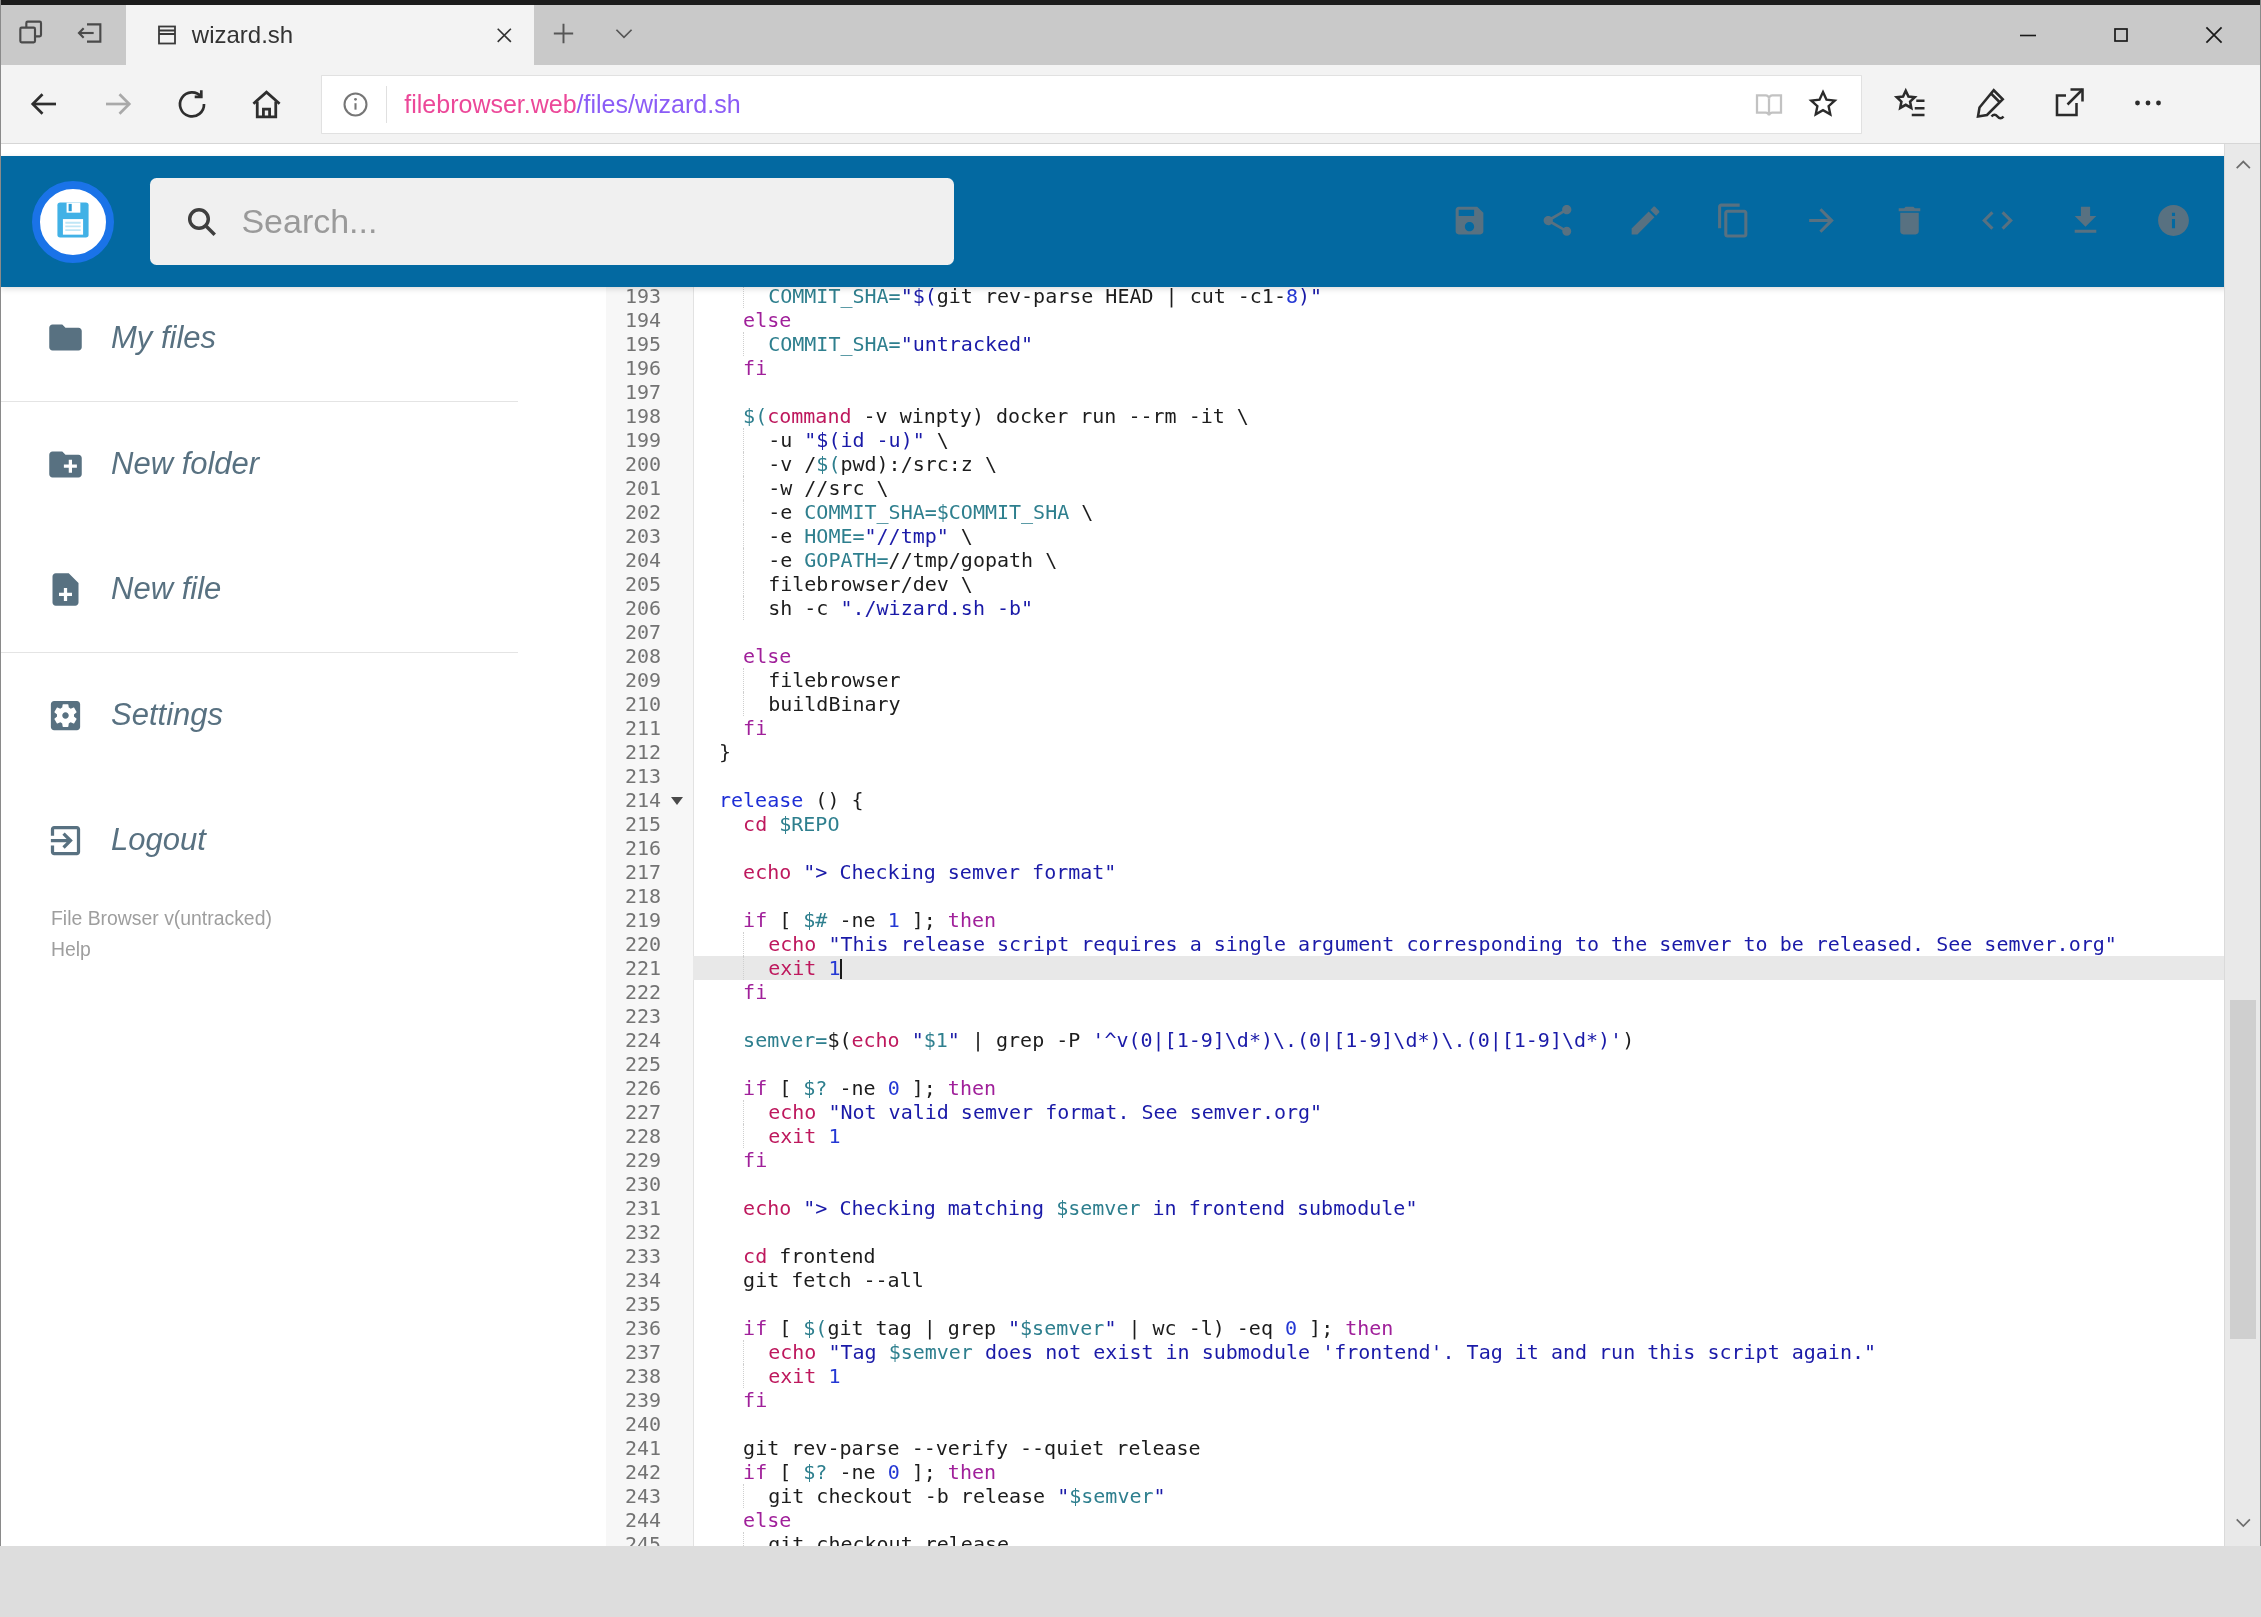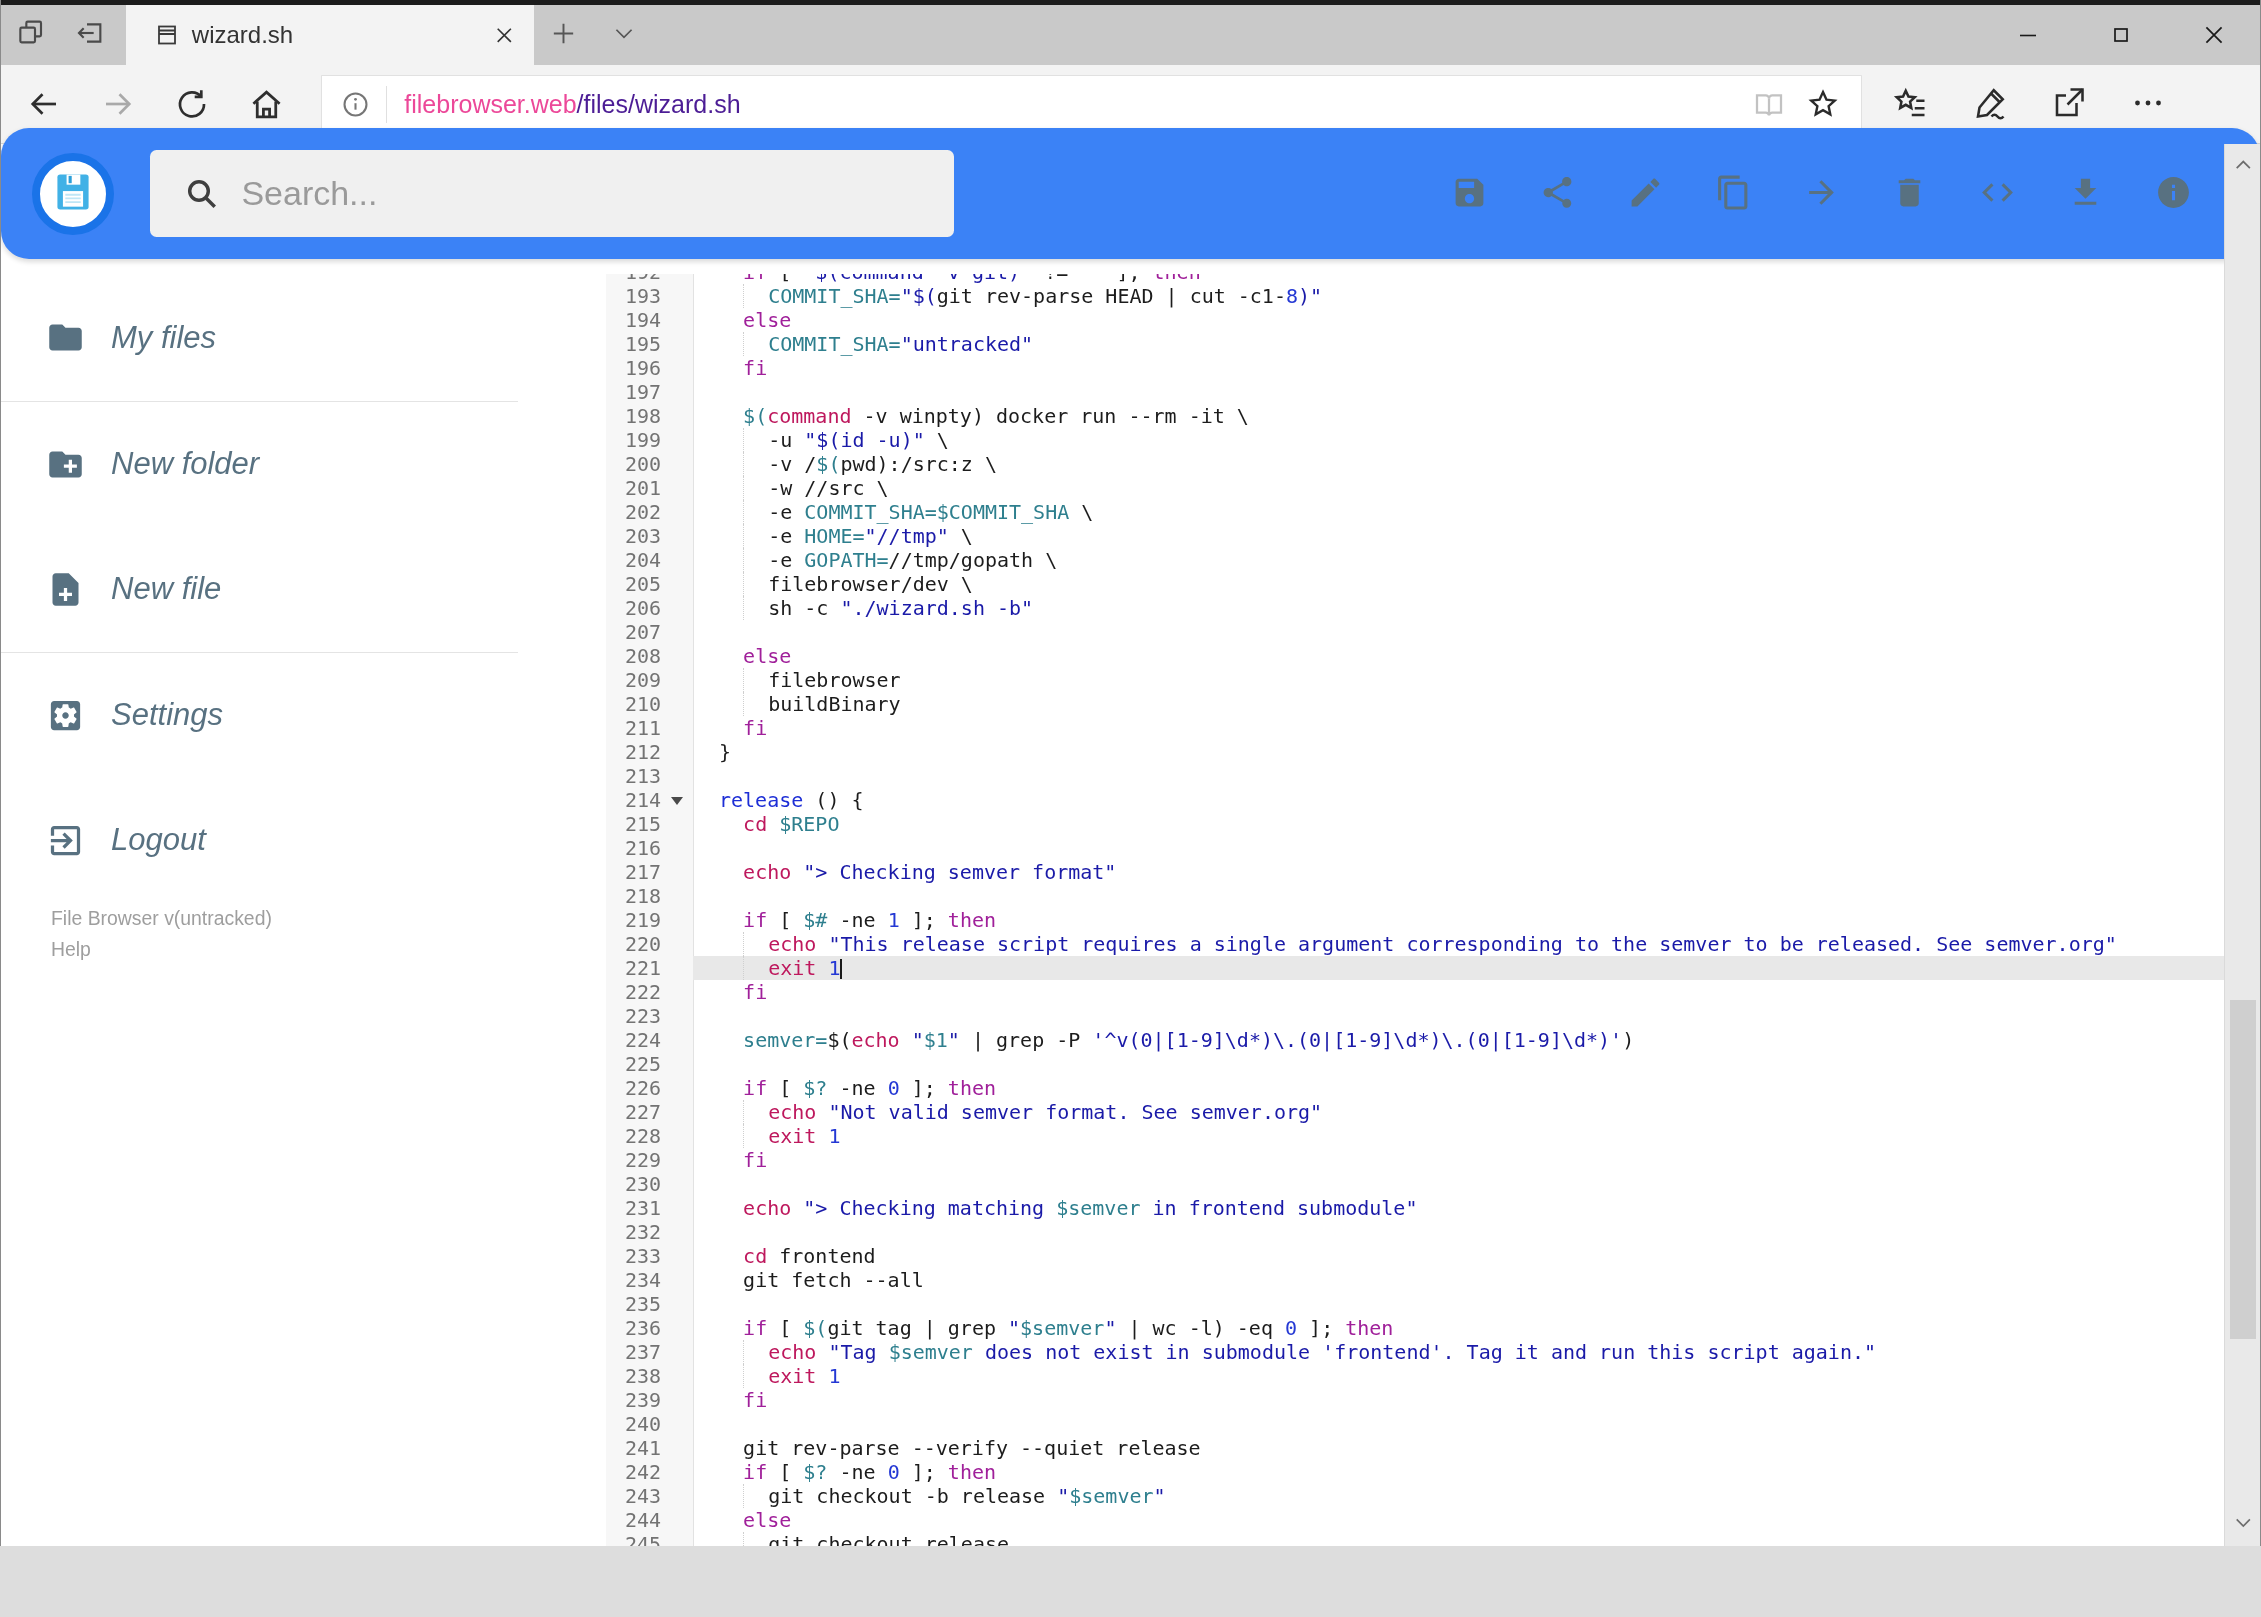--- a/index.html
+++ b/index.html
@@ -18,28 +18,28 @@
   .winbtn{width:93px;display:flex;align-items:center;justify-content:center;color:#1a1a1a;}
   .navbar{position:absolute;left:0;top:65px;width:100%;height:79px;background:#f3f3f3;display:flex;align-items:center;border-bottom:0.8px solid #d6d6d6;box-sizing:border-box;}
   .nav-btn{width:50px;height:50px;margin-left:24px;display:flex;align-items:center;justify-content:center;color:#2e2e2e;}
   .nav-btn:first-child{margin-left:18px;}
   .nav-btn.disabled{color:#a9a9a9;}
   .urlbox{margin-left:31px;width:1539px;height:57px;background:#fff;box-shadow:0 0 0 0.8px #dcdcdc;display:flex;align-items:center;}
   .url-info{margin-left:18px;color:#767676;display:flex;}
   .url-sep{width:0.8px;height:37px;background:#e0e0e0;margin-left:14.5px;}
   .url-text{margin-left:18px;font-size:25px;white-space:nowrap;}
   .url-host{color:#ec4899;margin-top:8px;}
-  .url-path{color:#4c1d95;}
+  .url-path{color:#8b5cf6;}
   .url-right{margin-left:auto;display:flex;align-items:center;}
   .url-ricon{margin-right:21px;display:flex;}
   .read-icon{color:#c2c2c2;}
   .star-icon{color:#2b2b2b;}
   .edge-btn{width:58px;height:58px;margin-left:21px;display:flex;align-items:center;justify-content:center;color:#2b2b2b;}
   
-  .appheader{position:absolute;left:0;top:128px;width:100%;height:131px;background:#3b82f6;box-shadow:0 2.4px 5.7px rgba(0,0,0,0.14);z-index:5;display:flex;align-items:center;border-radius:28px;}
+  .appheader{position:absolute;left:0;top:156px;width:100%;height:131px;background:#0369a1;box-shadow:0 2.4px 5.7px rgba(0,0,0,0.14);z-index:5;display:flex;align-items:center;}
   .logo{margin-left:31px;width:66px;height:66px;border-radius:50%;border:8px solid #1a73e8;background:#fff;display:flex;align-items:center;justify-content:center;}
   .searchbox{margin-left:36px;width:804px;height:87px;background:#f0f0f0;border-radius:6.5px;display:flex;align-items:center;}
   .search-mag{margin-left:34px;color:#3f3f3f;display:flex;}
   .searchbox input{margin-left:19.4px;flex:1;border:none;outline:none;background:transparent;font-size:34px;color:#444;font-family:"Liberation Sans",sans-serif;}
   .searchbox input::placeholder{color:#9a9a9a;}
   .hdr-tools{margin-left:auto;margin-right:61px;display:flex;align-items:center;}
   .tb-btn{width:52px;height:52px;margin-left:36px;display:flex;align-items:center;justify-content:center;color:#587181;background:none;border:none;padding:0;}
   
   .main{position:absolute;left:0;top:274px;width:100%;height:1343px;background:#fff;display:flex;}
   .sidebar{width:605px;flex:0 0 605px;}

